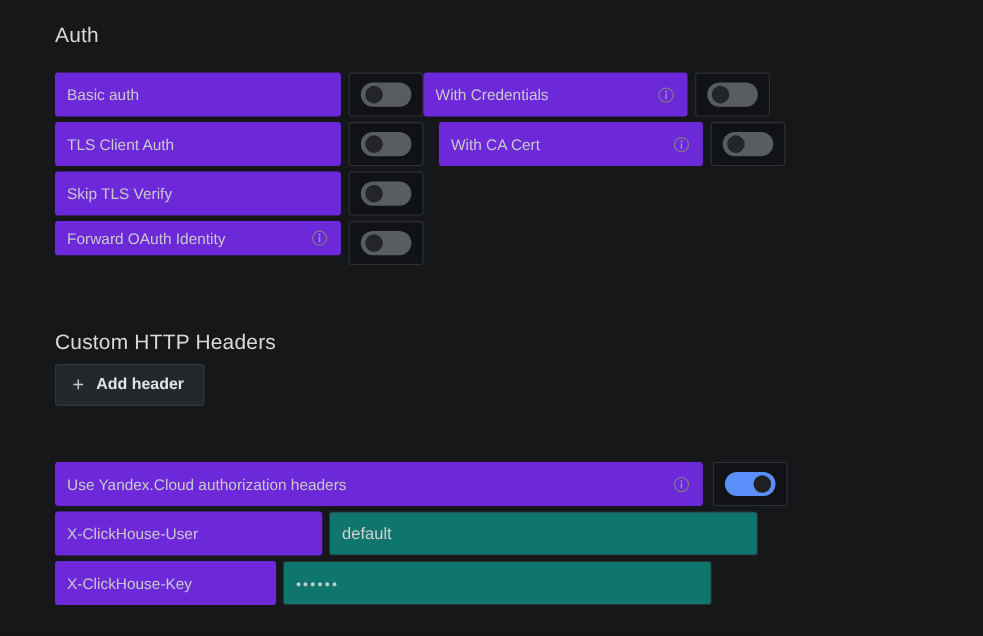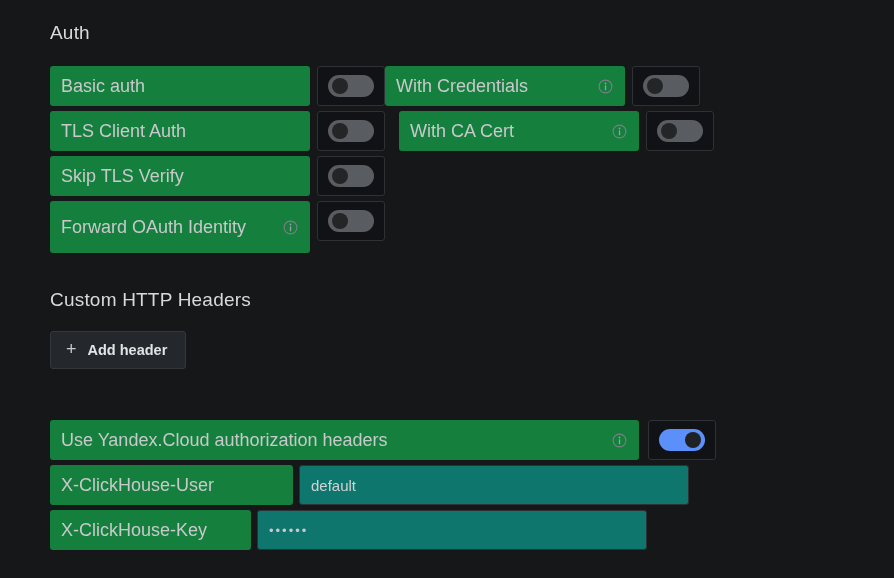--- a/index.html
+++ b/index.html
@@ -28,36 +28,36 @@
   .section-title {
     position: absolute;
     left: 50px;
     font-size: 19px;
     font-weight: 400;
     color: #d8d9da;
     letter-spacing: 0.2px;
     line-height: 24px;
   }
   #auth-title { top: 21px; }
-  #headers-title { top: 288px; }
+  #headers-title { top: 300px; }
 
   
   .field-row {
     position: absolute;
     display: flex;
     align-items: stretch;
   }
 
   .label-box {
-    background: #15803d;
+    background: #6d28d9;
     border-radius: 3px;
     display: flex;
     align-items: center;
     padding: 0 12px 0 11px;
-    font-size: 18px;
+    font-size: 14px;
     color: #c7c9cb;
     line-height: 1;
     white-space: nowrap;
   }
 
   .label-box .lbl-text {
     flex: 1 1 auto;
   }
 
   
@@ -215,21 +215,21 @@
       <span class="lbl-text">Skip TLS Verify</span>
     </div>
     <div class="toggle-box" style="width:68px; height:40px; margin-left:7px;">
       <span class="switch">
         <span class="knob"></span>
       </span>
     </div>
   </div>
 
   <div class="field-row" style="left:50px; top:201px;">
-    <div class="label-box" style="width:260px; height:52px;">
+    <div class="label-box" style="width:260px; height:31px;">
       <span class="lbl-text">Forward OAuth Identity</span>
       <span class="info-icon">
         <svg width="15" height="15" viewBox="0 0 15 15">
           <circle cx="7.5" cy="7.5" r="6.4" fill="none" stroke="#7b7f84" stroke-width="1.1"></circle>
           <circle cx="7.5" cy="4.4" r="0.85" fill="#9ba0a5"></circle>
           <rect x="6.9" y="6.2" width="1.25" height="5" rx="0.5" fill="#9ba0a5"></rect>
         </svg>
       </span>
     </div>
     <div class="toggle-box" style="width:68px; height:40px; margin-left:7px;">

